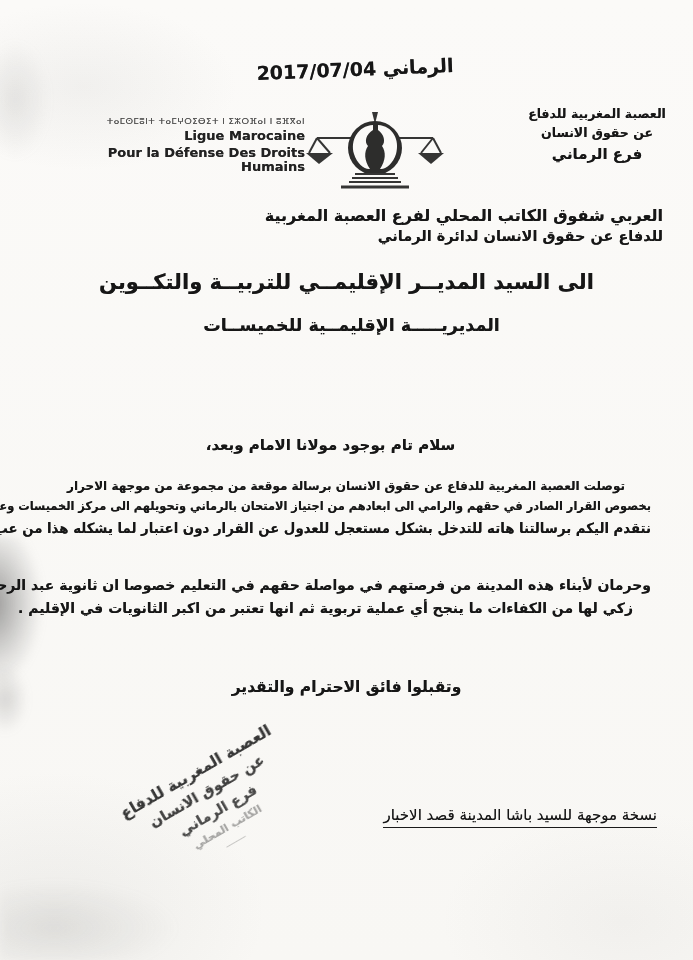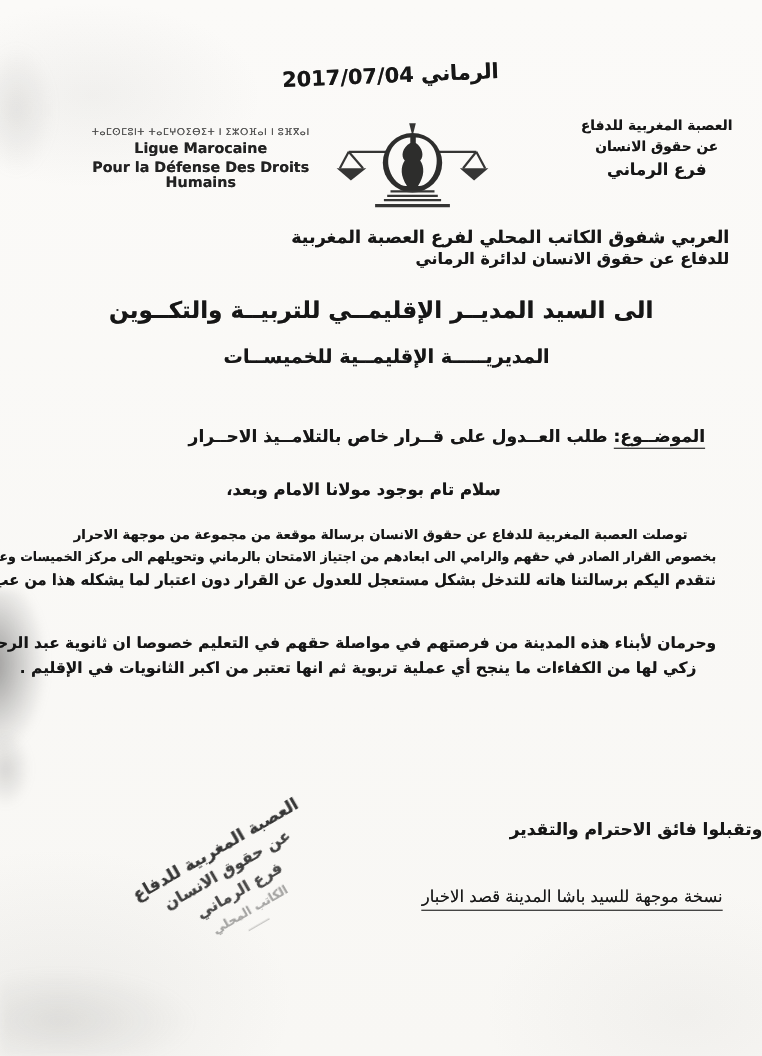--- a/index.html
+++ b/index.html
@@ -13,21 +13,21 @@
     font-family:"DejaVu Sans",sans-serif;
     color:#161616;
   }
   .txt{position:absolute;direction:rtl;text-shadow:0 0 .5px rgba(25,25,25,.65);}
   .ltr{direction:ltr;}
   
   .date-line{top:58px;left:225px;width:260px;text-align:center;font-weight:700;font-size:19px;transform:rotate(-2.4deg);}
   .hdr-right{top:104px;right:12px;width:168px;text-align:center;font-weight:700;line-height:1.55;}
   .hdr-right .hr1,.hdr-right .hr2{font-size:12.5px;}
   .hdr-right .hr3{font-size:15px;}
-  .hdr-left{top:116px;left:60px;width:245px;text-align:center;color:#222;}
+  .hdr-left{top:116px;left:60px;width:245px;text-align:right;color:#222;}
   .hdr-left .tif{font-size:8.5px;letter-spacing:.5px;opacity:.8;filter:blur(.2px);white-space:nowrap;}
   .hdr-left .fr{font-weight:700;font-size:13px;line-height:14px;margin-top:3px;filter:blur(.2px);}
   .logo{position:absolute;left:303px;top:96px;width:144px;height:112px;}
   
   .sender{top:206px;right:30px;text-align:right;font-weight:700;}
   .sender .s1{font-size:16px;line-height:19px;}
   .sender .s2{font-size:14.5px;line-height:23px;}
   .addr1{top:270px;left:0;width:100%;text-align:center;font-weight:700;font-size:21px;}
   .addr2{top:315px;left:0;width:100%;text-align:center;font-weight:700;font-size:17.5px;transform:translateX(5px);}
   
@@ -41,21 +41,21 @@
   .p1 .sm{font-size:12px;line-height:19.5px;}
   .p1 .lg{font-size:14px;line-height:25px;}
   .ind26{padding-right:26px;}
   .ind18{padding-right:18px;}
   .ind20{padding-right:20px;}
   .pr135{padding-right:135px;}
   .pr185{padding-right:185px;}
   .fit{transform:scaleX(.95);transform-origin:right center;}
   .p2{top:574px;font-size:14px;line-height:23px;}
   .p3{top:657px;font-size:13.5px;line-height:24px;}
-  .closing{top:745px;left:0;width:100%;text-align:right;font-weight:700;font-size:15.5px;}
+  .closing{top:678px;left:0;width:100%;text-align:center;font-weight:700;font-size:15.5px;}
   
   .stamp{top:756px;left:72px;width:285px;transform:rotate(-30deg);text-align:center;font-weight:700;color:#1c1c1c;filter:blur(.3px);line-height:1.5;}
   .stamp .st1{font-size:15.5px;opacity:.88;}
   .stamp .st2{font-size:14.5px;opacity:.84;}
   .stamp .st3{font-size:14.5px;opacity:.8;}
   .stamp .st4{font-size:11px;opacity:.38;}
   .stamp .st5{font-size:9px;opacity:.22;letter-spacing:2px;}
   
   .cc-note{top:806px;right:36px;font-weight:400;font-size:15px;border-bottom:1.8px solid #1a1a1a;padding-bottom:3px;white-space:nowrap;}
   
@@ -114,21 +114,20 @@
   </div>
 
   <div class="txt sender">
     <div class="s1">العربي شفوق الكاتب المحلي لفرع العصبة المغربية</div>
     <div class="s2">للدفاع عن حقوق الانسان لدائرة الرماني</div>
   </div>
 
   <div class="txt addr1">الى السيد المديــر الإقليمــي للتربيــة والتكــوين</div>
   <div class="txt addr2">المديريـــــة الإقليمــية للخميســات</div>
 
-  <div class="txt subject"><span class="lbl">الموضــوع:</span><span> طلب العــدول على قــرار خاص بالتلامــيذ الاحــرار</span></div>
 
   <div class="txt greeting">سلام تام بوجود مولانا الامام وبعد،</div>
 
   <div class="txt para p1">
     <div class="ln sm ind26">توصلت العصبة المغربية للدفاع عن حقوق الانسان   برسالة موقعة من مجموعة من موجهة الاحرار</div>
     <div class="ln sm fit">بخصوص القرار الصادر في حقهم والرامي الى ابعادهم من اجتياز الامتحان بالرماني وتحويلهم الى مركز الخميسات وعلى هذا الأساس</div>
     <div class="ln lg fit">نتقدم اليكم برسالتنا هاته للتدخل بشكل مستعجل للعدول عن القرار دون اعتبار لما يشكله هذا من عبء إضافي على</div>
   </div>
 
   <div class="txt para p2">

